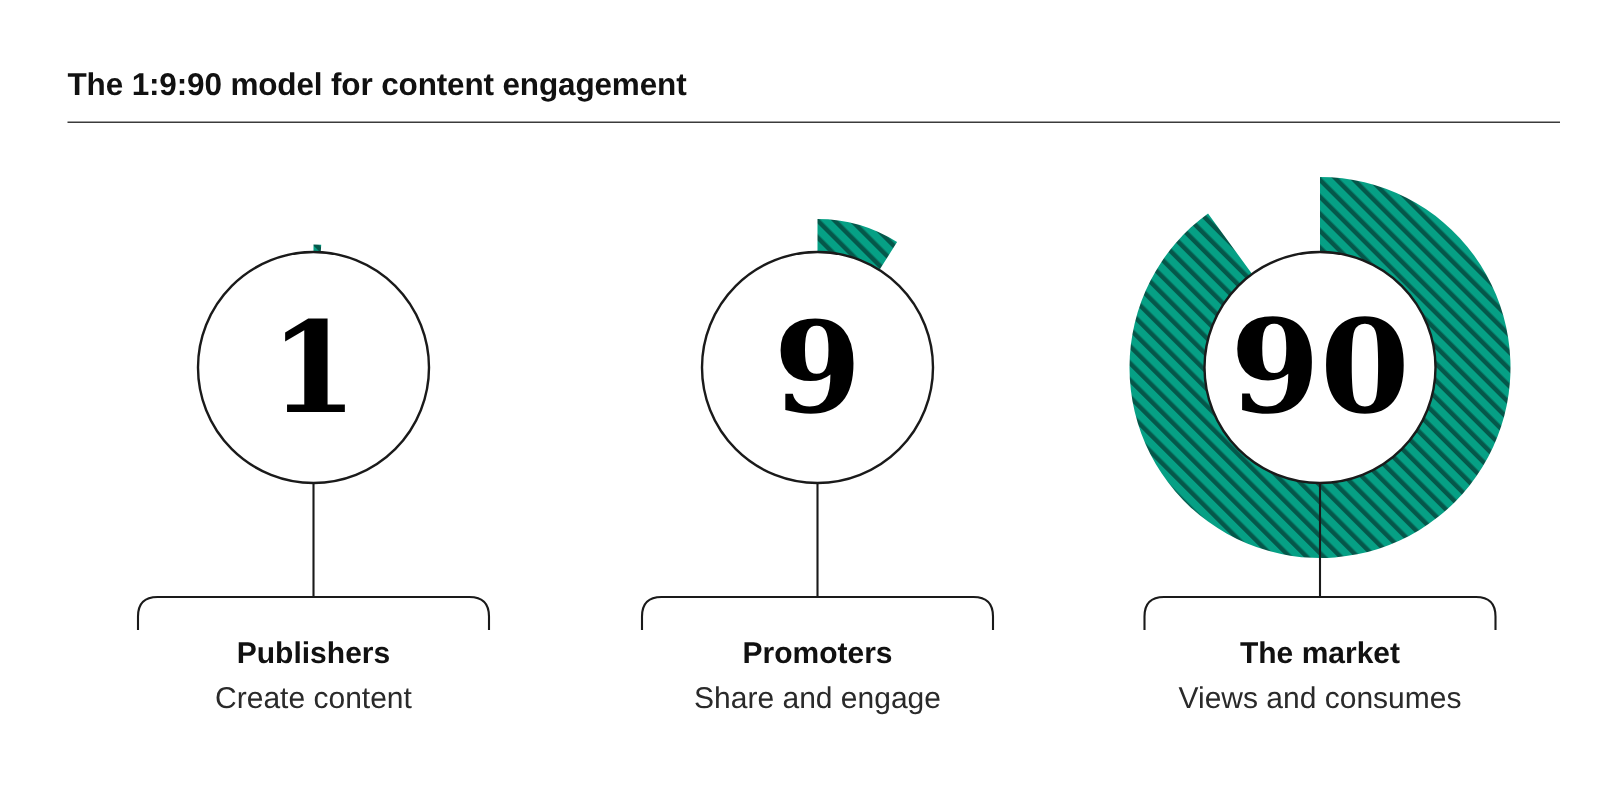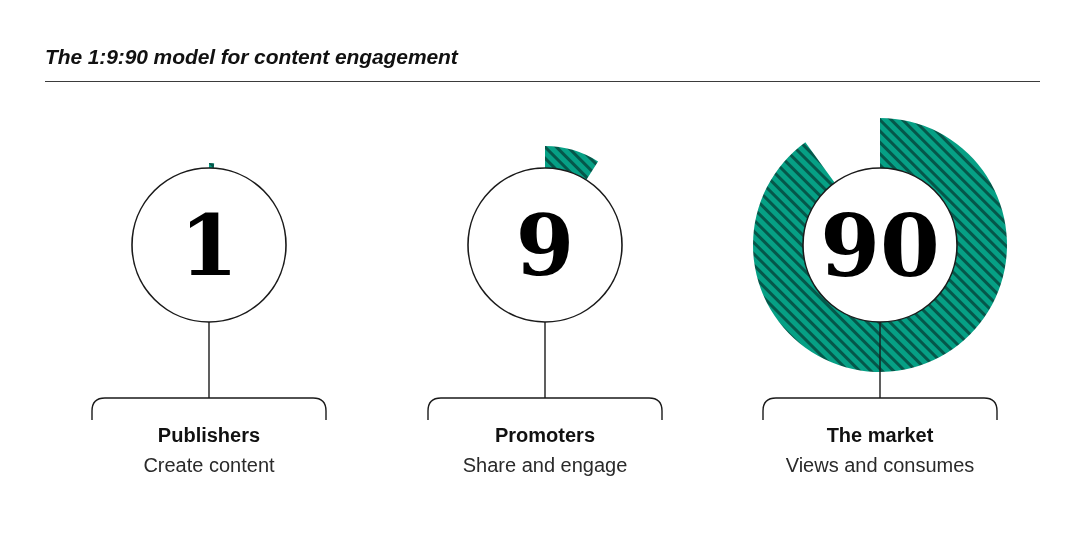--- a/index.html
+++ b/index.html
@@ -15,21 +15,20 @@
     font-family: "Liberation Sans", sans-serif;
     color: #111111;
   }
 
   
   #header {
     position: absolute;
     left: 45px;
     top: 44px;
     width: 995px;
-    font-style: italic;
   }
   #page-title {
     font-family: "Liberation Sans", sans-serif;
     font-size: 21px;
     font-weight: bold;
     letter-spacing: -0.1px;
     color: #111111;
     line-height: 26px;
     white-space: nowrap;
   }

